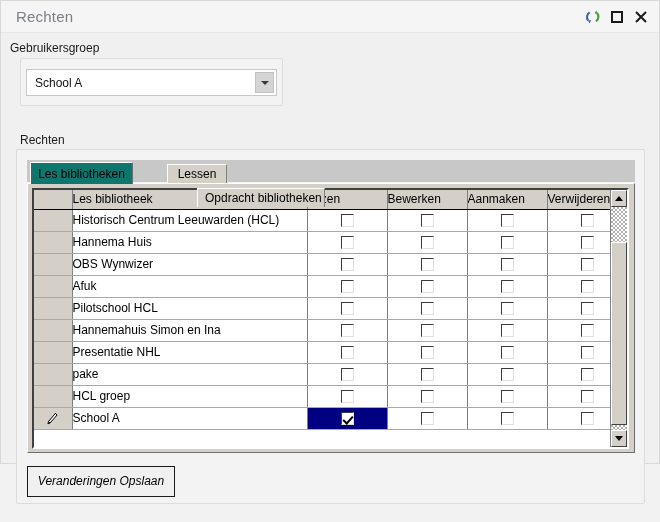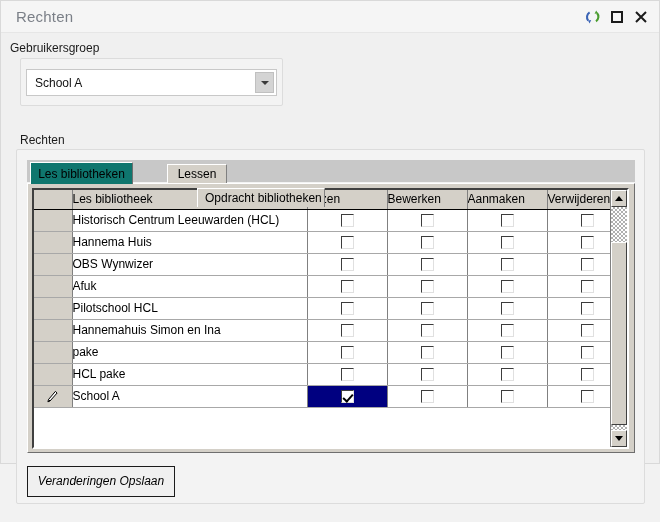--- a/index.html
+++ b/index.html
@@ -468,29 +468,37 @@
                   <tr>
                     <td class="rowhdr"></td>
                     <td class="namecell">Hannemahuis Simon en Ina</td>
                     <td class="checkcell"><span class="chk"></span></td>
                     <td class="checkcell"><span class="chk"></span></td>
                     <td class="checkcell"><span class="chk"></span></td>
                     <td class="checkcell"><span class="chk"></span></td>
                   </tr>
                   <tr>
                     <td class="rowhdr"></td>
+                    <td class="namecell">Presentatie NHL</td>
+                    <td class="checkcell"><span class="chk"></span></td>
+                    <td class="checkcell"><span class="chk"></span></td>
+                    <td class="checkcell"><span class="chk"></span></td>
+                    <td class="checkcell"><span class="chk"></span></td>
+                  </tr>
+                  <tr>
+                    <td class="rowhdr"></td>
                     <td class="namecell">pake</td>
                     <td class="checkcell"><span class="chk"></span></td>
                     <td class="checkcell"><span class="chk"></span></td>
                     <td class="checkcell"><span class="chk"></span></td>
                     <td class="checkcell"><span class="chk"></span></td>
                   </tr>
                   <tr>
                     <td class="rowhdr"></td>
-                    <td class="namecell">HCL pake</td>
+                    <td class="namecell">HCL groep</td>
                     <td class="checkcell"><span class="chk"></span></td>
                     <td class="checkcell"><span class="chk"></span></td>
                     <td class="checkcell"><span class="chk"></span></td>
                     <td class="checkcell"><span class="chk"></span></td>
                   </tr>
                   <tr>
                     <td class="rowhdr">
                       <svg class="pencil" viewBox="0 0 14 14">
                         <path d="M10.4 1.4 L12.1 3.0 L5.0 11.0 L2.9 11.8 L3.5 9.5 Z" fill="#ffffff" stroke="#000000" stroke-width="1"></path>
                         <path d="M3.5 9.5 L5.0 11.0" stroke="#000000" stroke-width="1"></path>

